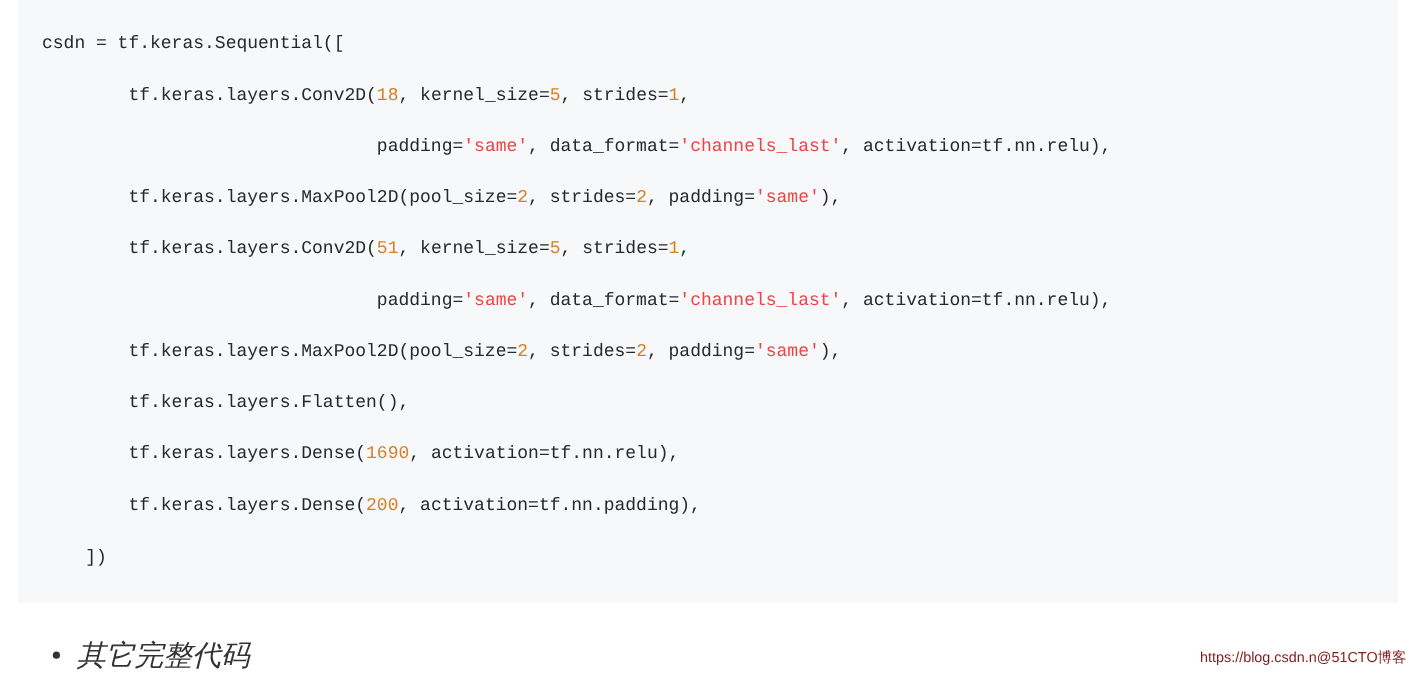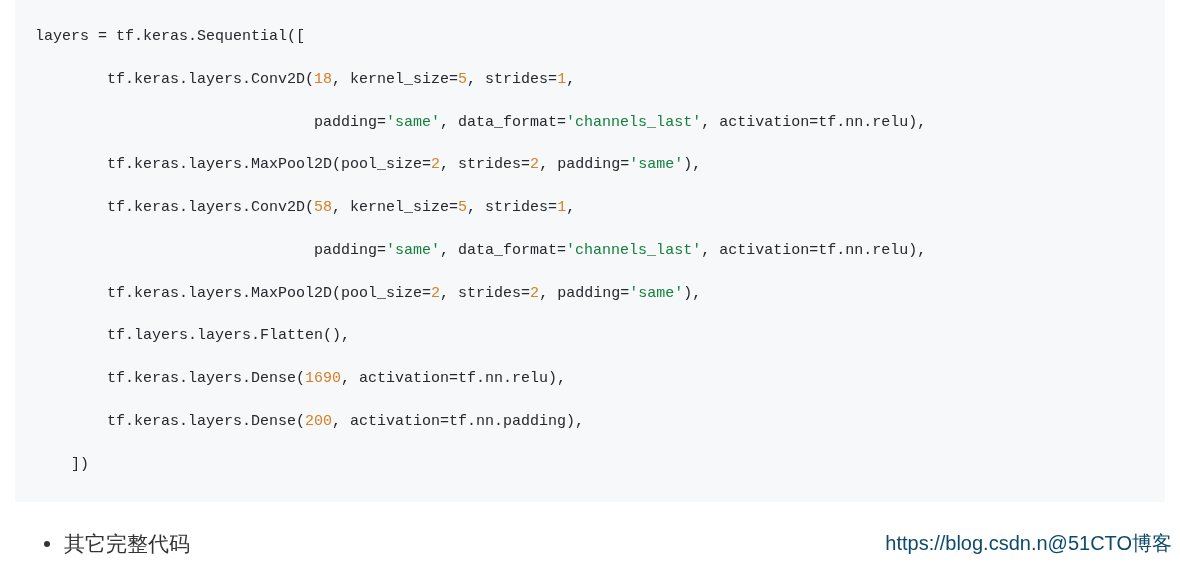--- a/index.html
+++ b/index.html
@@ -16,60 +16,61 @@
     background: #f6f8fa;
     margin: 0 15px 0 15px;
     padding: 16px 20px;
     font-family: "SFMono-Regular", Consolas, "Liberation Mono", Menlo, monospace;
     font-size: 15px;
     line-height: 2.85;
     color: #24292e;
     white-space: pre;
   }
   .num { color: #d67f24; }
-  .str { color: #15803d; }
+  .str { color: #ef4444; }
   .bullet-section {
     margin-top: 28px;
     padding-left: 44px;
     display: flex;
     align-items: center;
   }
   .bullet {
     display: inline-block;
     width: 6px;
     height: 6px;
     background: #333;
     border-radius: 50%;
     margin-right: 14px;
     vertical-align: middle;
   }
   .bullet-text {
-    font-size: 21px;
+    font-size: 24px;
     color: #333;
+    font-style: italic;
   }
   .watermark {
     position: absolute;
     right: 8px;
     bottom: 10px;
-    color: #0c4a6e;
-    font-size: 20px;
+    color: #7f1d1d;
+    font-size: 12px;
     white-space: nowrap;
   }
 </style>
 </head>
 <body>
 
-<div class="code-block"><span>layers = tf.keras.Sequential([</span>
+<div class="code-block"><span>csdn = tf.keras.Sequential([</span>
 <span><span>        tf.keras.layers.Conv2D(</span><span class="num">18</span><span>, kernel_size=</span><span class="num">5</span><span>, strides=</span><span class="num">1</span><span>,</span></span>
 <span><span>                               padding=</span><span class="str">'same'</span><span>, data_format=</span><span class="str">'channels_last'</span><span>, activation=tf.nn.relu),</span></span>
 <span><span>        tf.keras.layers.MaxPool2D(pool_size=</span><span class="num">2</span><span>, strides=</span><span class="num">2</span><span>, padding=</span><span class="str">'same'</span><span>),</span></span>
-<span><span>        tf.keras.layers.Conv2D(</span><span class="num">58</span><span>, kernel_size=</span><span class="num">5</span><span>, strides=</span><span class="num">1</span><span>,</span></span>
+<span><span>        tf.keras.layers.Conv2D(</span><span class="num">51</span><span>, kernel_size=</span><span class="num">5</span><span>, strides=</span><span class="num">1</span><span>,</span></span>
 <span><span>                               padding=</span><span class="str">'same'</span><span>, data_format=</span><span class="str">'channels_last'</span><span>, activation=tf.nn.relu),</span></span>
 <span><span>        tf.keras.layers.MaxPool2D(pool_size=</span><span class="num">2</span><span>, strides=</span><span class="num">2</span><span>, padding=</span><span class="str">'same'</span><span>),</span></span>
-<span>        tf.layers.layers.Flatten(),</span>
+<span>        tf.keras.layers.Flatten(),</span>
 <span><span>        tf.keras.layers.Dense(</span><span class="num">1690</span><span>, activation=tf.nn.relu),</span></span>
 <span><span>        tf.keras.layers.Dense(</span><span class="num">200</span><span>, activation=tf.nn.padding),</span></span>
 <span>    ])</span></div>
 
 <div class="bullet-section">
   <span class="bullet"></span>
   <span class="bullet-text">其它完整代码</span>
 </div>
 
 <div class="watermark">

